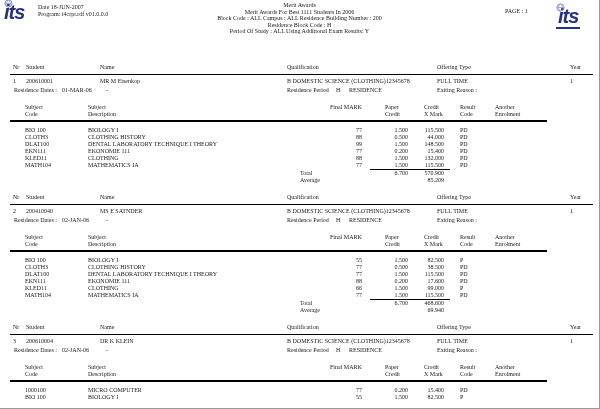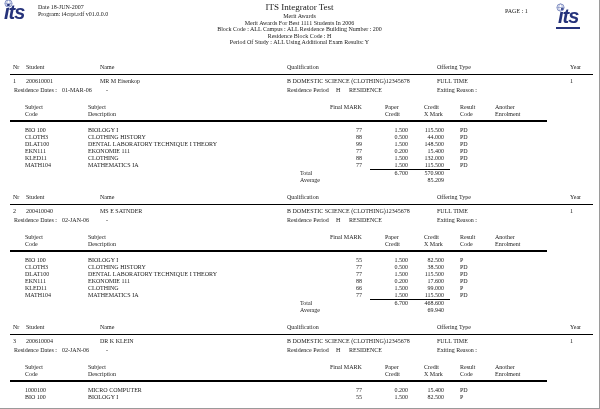--- a/index.html
+++ b/index.html
@@ -62,21 +62,20 @@
       </svg>
       <span>its</span>
     </div>
 
     <div class="meta">
       <div>Date 18-JUN-2007</div>
       <div>Program: i4crpt.rdf  v01.0.0.0</div>
     </div>
 
     <div class="center-head">
-      <div class="title">ITS Integrator Test</div>
       <div class="sub">Merit Awards</div>
       <div class="sub">Merit Awards For Best 1111 Students In 2006</div>
       <div class="sub">Block Code : ALL Campus : ALL Residence Building Number : 200</div>
       <div class="sub">Residence Block Code : H</div>
       <div class="sub">Period Of Study : ALL Using Additional Exam Results: Y</div>
     </div>
 
     <div class="page-label">PAGE : 1</div>
 
     <div class="logo logo-right">

